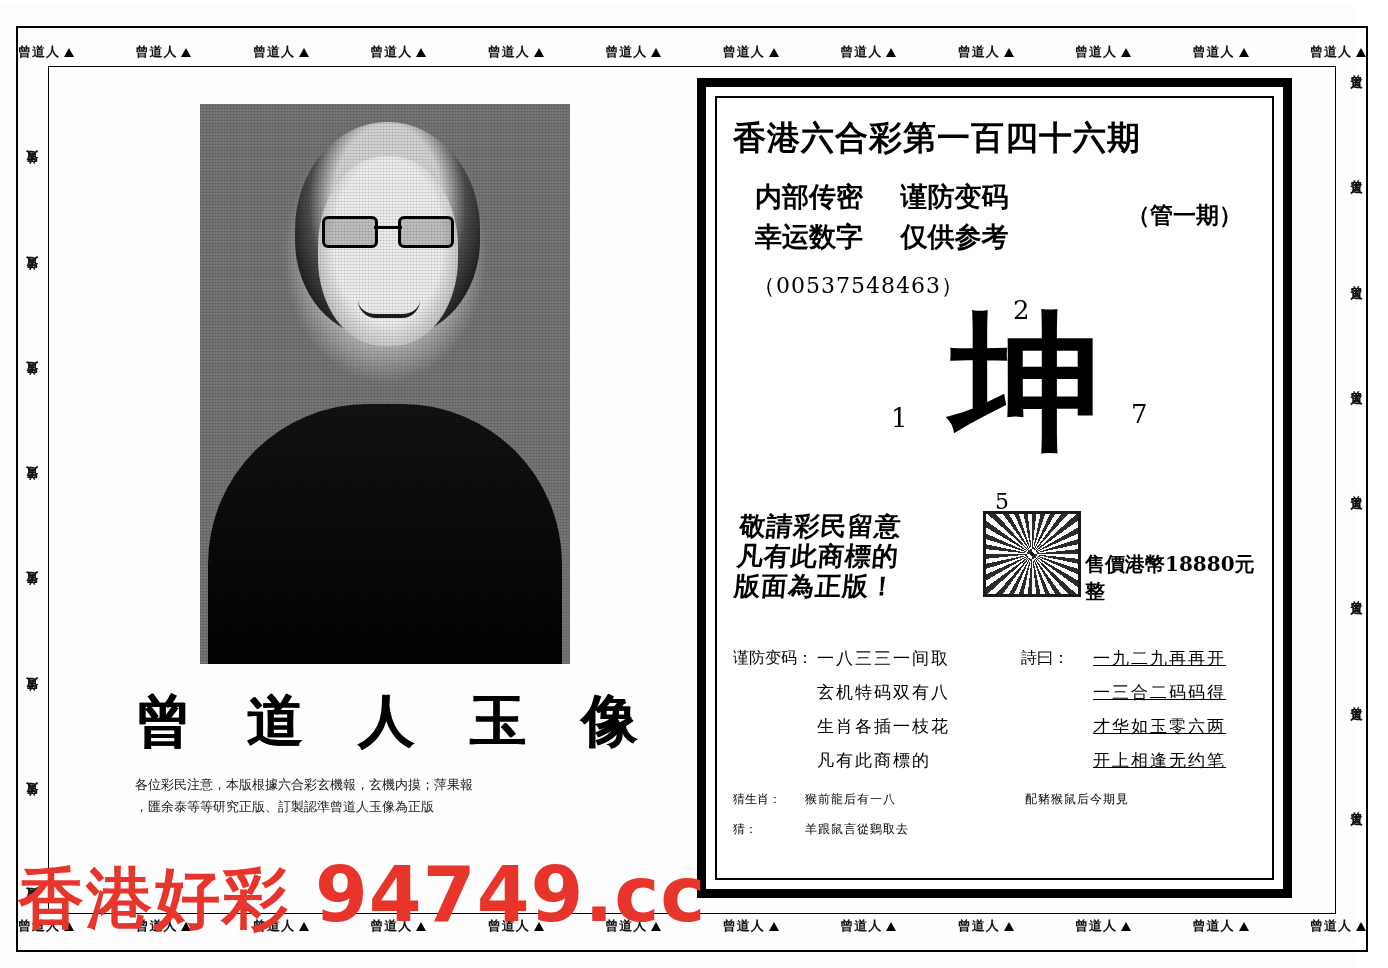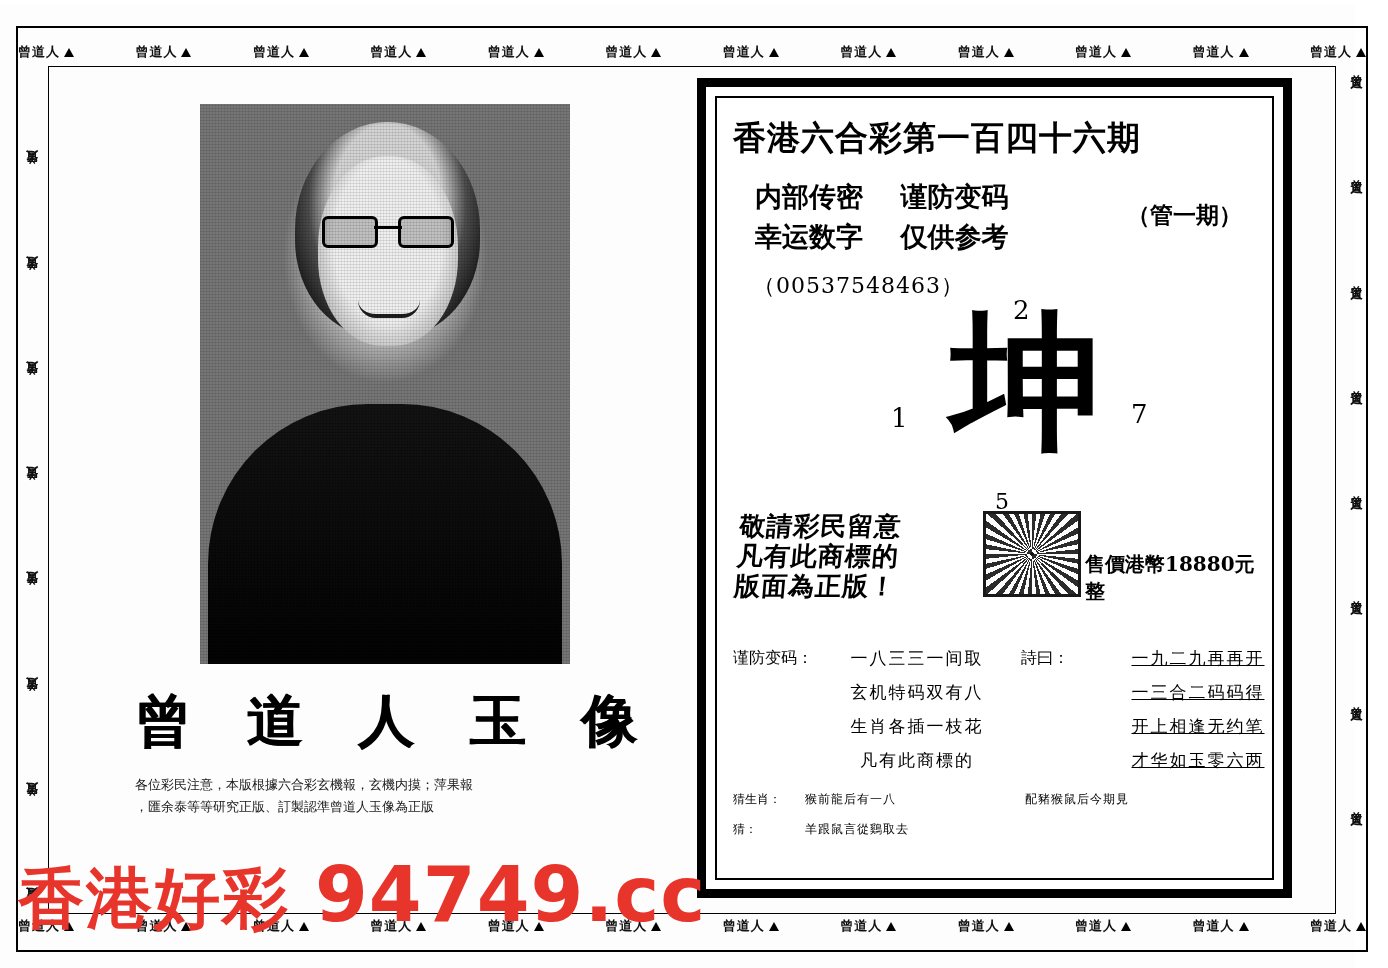--- a/index.html
+++ b/index.html
@@ -293,21 +293,21 @@
     margin-top: 2px;
     font-family: "DejaVu Sans", sans-serif;
     font-size: 17px;
     line-height: 34px;
     color: #000;
   }
   .verses .lbl-left { position: absolute; left: 0; top: 0; font-size: 16px; }
   .verses .lbl-right { position: absolute; left: 288px; top: 0; font-size: 16px; }
   .verses .colL { position: absolute; left: 84px; top: 0; width: 200px; }
   .verses .colR { position: absolute; left: 360px; top: 0; width: 210px; text-decoration: underline; }
-  .verses .row { white-space: nowrap; letter-spacing: 2px; text-align: center; }
+  .verses .row { white-space: nowrap; letter-spacing: 2px; }
   .guess {
     position: absolute;
     left: 16px; bottom: 34px;
     width: 540px;
     font-family: "DejaVu Sans", sans-serif;
     font-size: 12px;
     line-height: 30px;
     color: #000;
   }
   .guess .g-row { display: flex; }
@@ -562,22 +562,22 @@
         <div class="lbl-right">詩曰：</div>
         <div class="colL">
           <div class="row">一八三三一间取</div>
           <div class="row">玄机特码双有八</div>
           <div class="row">生肖各插一枝花</div>
           <div class="row">凡有此商標的</div>
         </div>
         <div class="colR">
           <div class="row">一九二九再再开</div>
           <div class="row">一三合二码码得</div>
+          <div class="row">才华如玉零六两</div>
           <div class="row">开上相逢无约笔</div>
-          <div class="row">才华如玉零六两</div>
         </div>
       </div>
 
       <div class="guess">
         <div class="g-row">
           <span class="g-lbl">猜生肖：</span>
           <span class="g-a">猴前龍后有一八</span>
           <span class="g-b">配豬猴鼠后今期見</span>
         </div>
         <div class="g-row">

